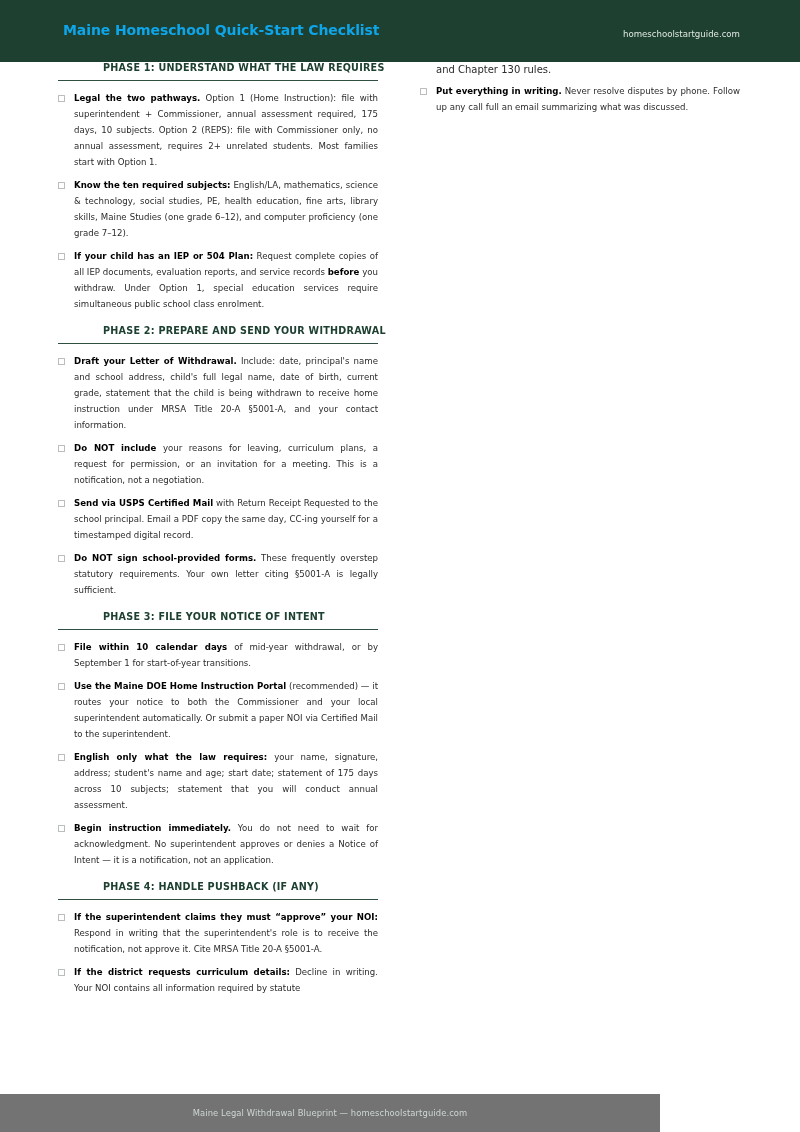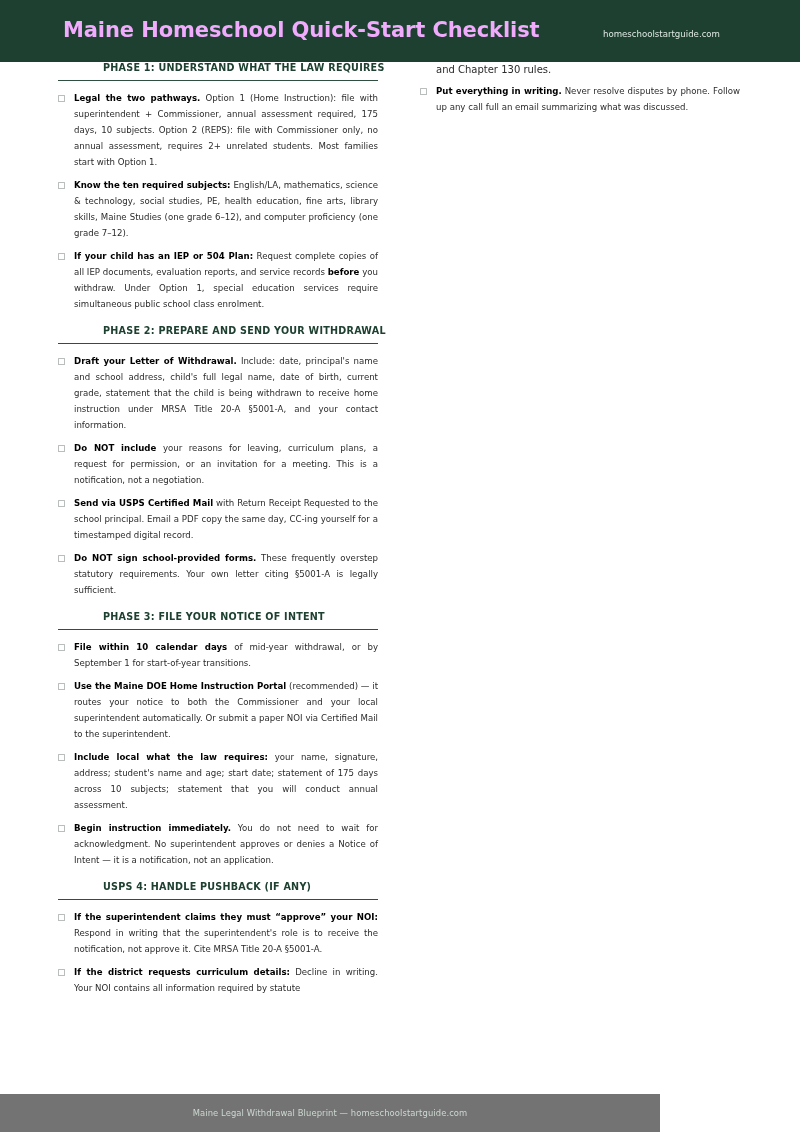--- a/index.html
+++ b/index.html
@@ -27,39 +27,39 @@
     display: flex;
     align-items: center;
     justify-content: space-between;
   }
   .header-left {
     display: flex;
     flex-direction: column;
     justify-content: center;
   }
   .header-title {
-    color: #f0abfc;
-    font-size: 21px;
+    color: #0ea5e9;
+    font-size: 14px;
     font-weight: bold;
     letter-spacing: -0.1px;
     line-height: 20px;
     margin-bottom: 3px;
   }
   .header-sub {
     color: #b6c6bd;
     font-size: 9.2px;
     font-weight: normal;
     line-height: 12px;
     letter-spacing: 0.05px;
   }
   .header-url {
     color: #dfe8e3;
     font-size: 8.6px;
     line-height: 12px;
-    margin-right: 56px;
+    margin-right: 36px;
     margin-top: 6px;
     white-space: nowrap;
   }
 
   
   .page {
     position: relative;
     width: 800px;
     height: 1032px;
     box-sizing: border-box;
@@ -201,29 +201,29 @@
       <div class="phase-title">PHASE 3: FILE YOUR NOTICE OF INTENT</div>
       <div class="phase-rule"></div>
 
       <div class="item">
         <span class="checkbox"></span><span class="lead">File within 10 calendar days</span> <span class="body">of mid-year withdrawal, or by September 1 for start-of-year transitions.</span>
       </div>
       <div class="item">
         <span class="checkbox"></span><span class="lead">Use the Maine DOE Home Instruction Portal</span> <span class="body">(recommended) — it routes your notice to both the Commissioner and your local superintendent automatically.  Or submit a paper NOI via Certified Mail to the superintendent.</span>
       </div>
       <div class="item">
-        <span class="checkbox"></span><span class="lead">Include local what the law requires:</span> <span class="body">your name, signature, address; student's name and age; start date; statement of 175 days across 10 subjects; statement that you will conduct annual assessment.</span>
+        <span class="checkbox"></span><span class="lead">English only what the law requires:</span> <span class="body">your name, signature, address; student's name and age; start date; statement of 175 days across 10 subjects; statement that you will conduct annual assessment.</span>
       </div>
       <div class="item">
         <span class="checkbox"></span><span class="lead">Begin instruction immediately.</span> <span class="body">You do not need to wait for acknowledgment. No superintendent approves or denies a Notice of Intent — it is a notification, not an application.</span>
       </div>
     </div>
 
     <div class="phase-block">
-      <div class="phase-title">USPS 4: HANDLE PUSHBACK (IF ANY)</div>
+      <div class="phase-title">PHASE 4: HANDLE PUSHBACK (IF ANY)</div>
       <div class="phase-rule"></div>
 
       <div class="item">
         <span class="checkbox"></span><span class="lead">If the superintendent claims they must “approve” your NOI:</span> <span class="body">Respond in writing that the superintendent's role is to receive the notification, not approve it.  Cite MRSA Title 20-A §5001-A.</span>
       </div>
       <div class="item">
         <span class="checkbox"></span><span class="lead">If the district requests curriculum details:</span> <span class="body">Decline in writing. Your NOI contains all information required by statute</span>
       </div>
     </div>
 

